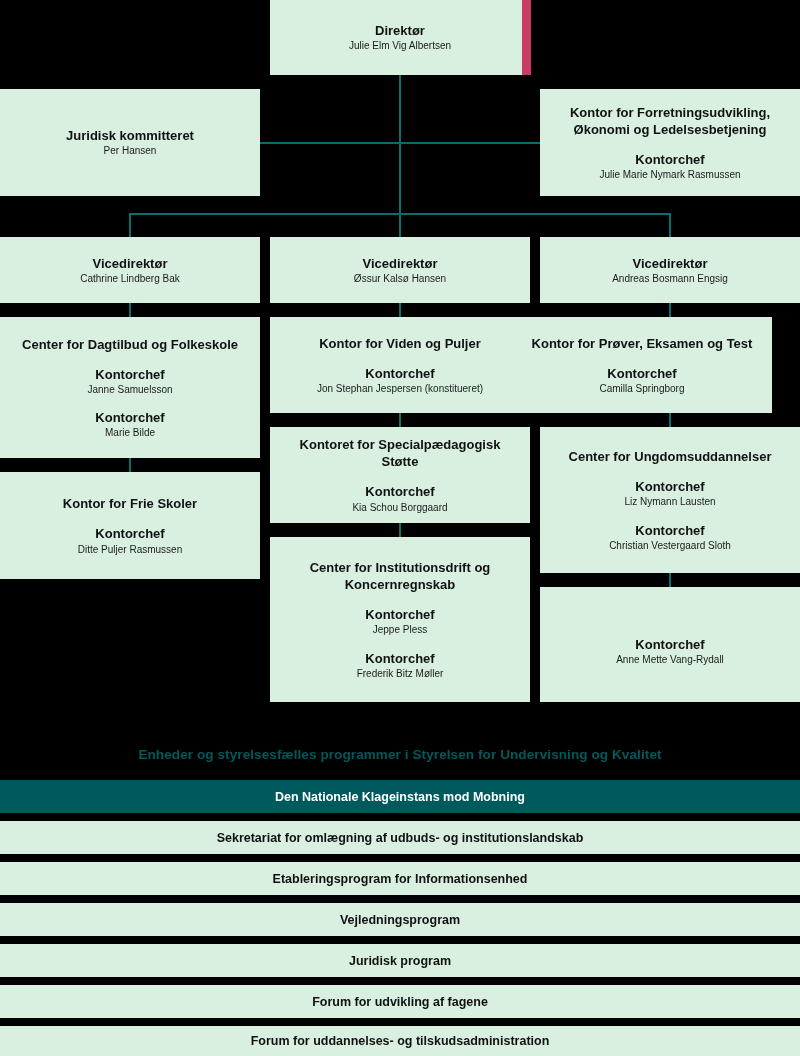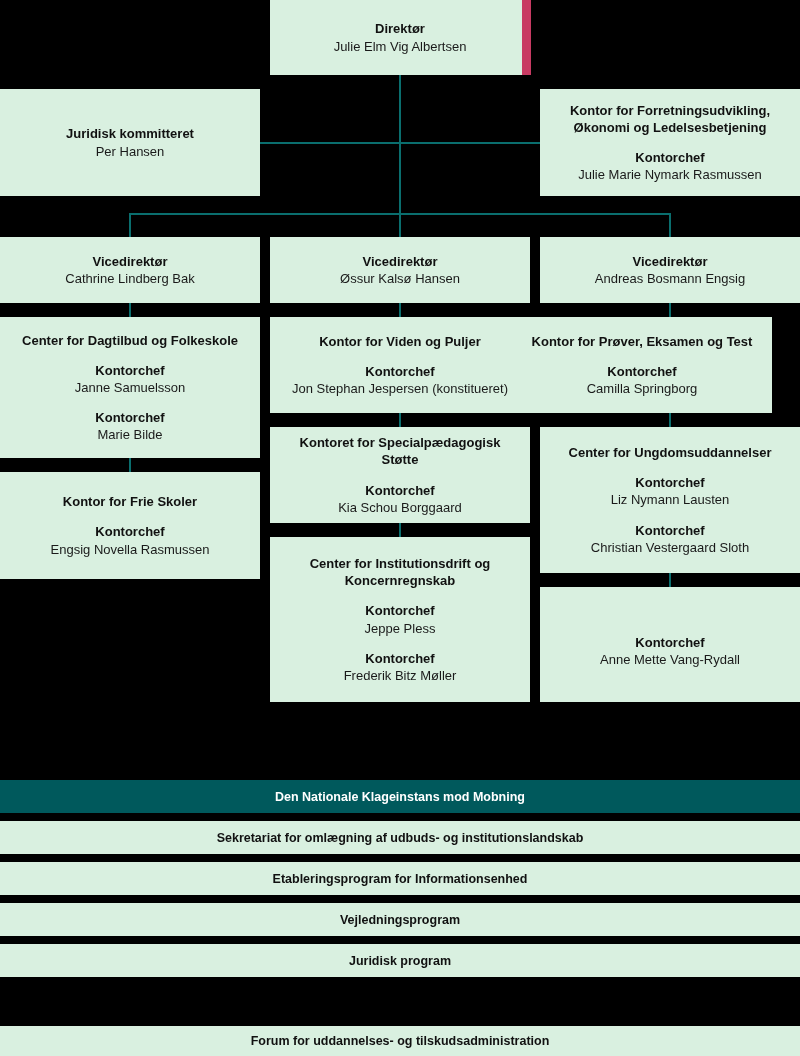--- a/index.html
+++ b/index.html
@@ -21,21 +21,21 @@
     display:flex;
     flex-direction:column;
     align-items:center;
     justify-content:center;
     text-align:center;
     padding:6px 10px;
     line-height:1.32;
   }
   .b-title{font-weight:bold;font-size:13px;color:#111;}
   .b-role{font-weight:bold;font-size:13px;color:#111;}
-  .b-name{font-weight:normal;font-size:13px;color:#1a1a1a;}
+  .b-name{font-weight:normal;font-size:10px;color:#1a1a1a;}
   .gap{height:13px;}
 
   .accent{
     position:absolute;
     background:var(--pink,#c83b63);
   }
 
   .line{position:absolute;background:var(--teal-line,#0a6e6e);}
 
   .section-title{
@@ -123,21 +123,21 @@
     <div class="b-name">Janne Samuelsson</div>
     <div class="gap"></div>
     <div class="b-role">Kontorchef</div>
     <div class="b-name">Marie Bilde</div>
   </div>
 
   <div class="box" style="left:0px;top:472px;width:260px;height:107px;">
     <div class="b-title">Kontor for Frie Skoler</div>
     <div class="gap"></div>
     <div class="b-role">Kontorchef</div>
-    <div class="b-name">Engsig Novella Rasmussen</div>
+    <div class="b-name">Ditte Puljer Rasmussen</div>
   </div>
 
   <div class="box" style="left:270px;top:317px;width:260px;height:96px;">
     <div class="b-title">Kontor for Viden og Puljer</div>
     <div class="gap"></div>
     <div class="b-role">Kontorchef</div>
     <div class="b-name">Jon Stephan Jespersen (konstitueret)</div>
   </div>
 
   <div class="box" style="left:270px;top:427px;width:260px;height:96px;">
@@ -173,33 +173,37 @@
     <div class="b-role">Kontorchef</div>
     <div class="b-name">Christian Vestergaard Sloth</div>
   </div>
 
   <div class="box" style="left:540px;top:587px;width:260px;height:115px;">
     <div class="gap"></div>
     <div class="b-role">Kontorchef</div>
     <div class="b-name">Anne Mette Vang-Rydall</div>
   </div>
 
+  <div class="section-title" style="top:747px;left:0;">Enheder og styrelsesfælles programmer i Styrelsen for Undervisning og Kvalitet</div>
 
   <div class="prog highlight" style="top:780px;height:33px;">
     <span>Den Nationale Klageinstans mod Mobning</span>
   </div>
   <div class="prog" style="top:821px;height:33px;">
     <span>Sekretariat for omlægning af udbuds- og institutionslandskab</span>
   </div>
   <div class="prog" style="top:862px;height:33px;">
     <span>Etableringsprogram for Informationsenhed</span>
   </div>
   <div class="prog" style="top:903px;height:33px;">
     <span>Vejledningsprogram</span>
   </div>
   <div class="prog" style="top:944px;height:33px;">
     <span>Juridisk program</span>
   </div>
+  <div class="prog" style="top:985px;height:33px;">
+    <span>Forum for udvikling af fagene</span>
+  </div>
   <div class="prog" style="top:1026px;height:30px;">
     <span>Forum for uddannelses- og tilskudsadministration</span>
   </div>
 
 </div>
 
 </body></html>

